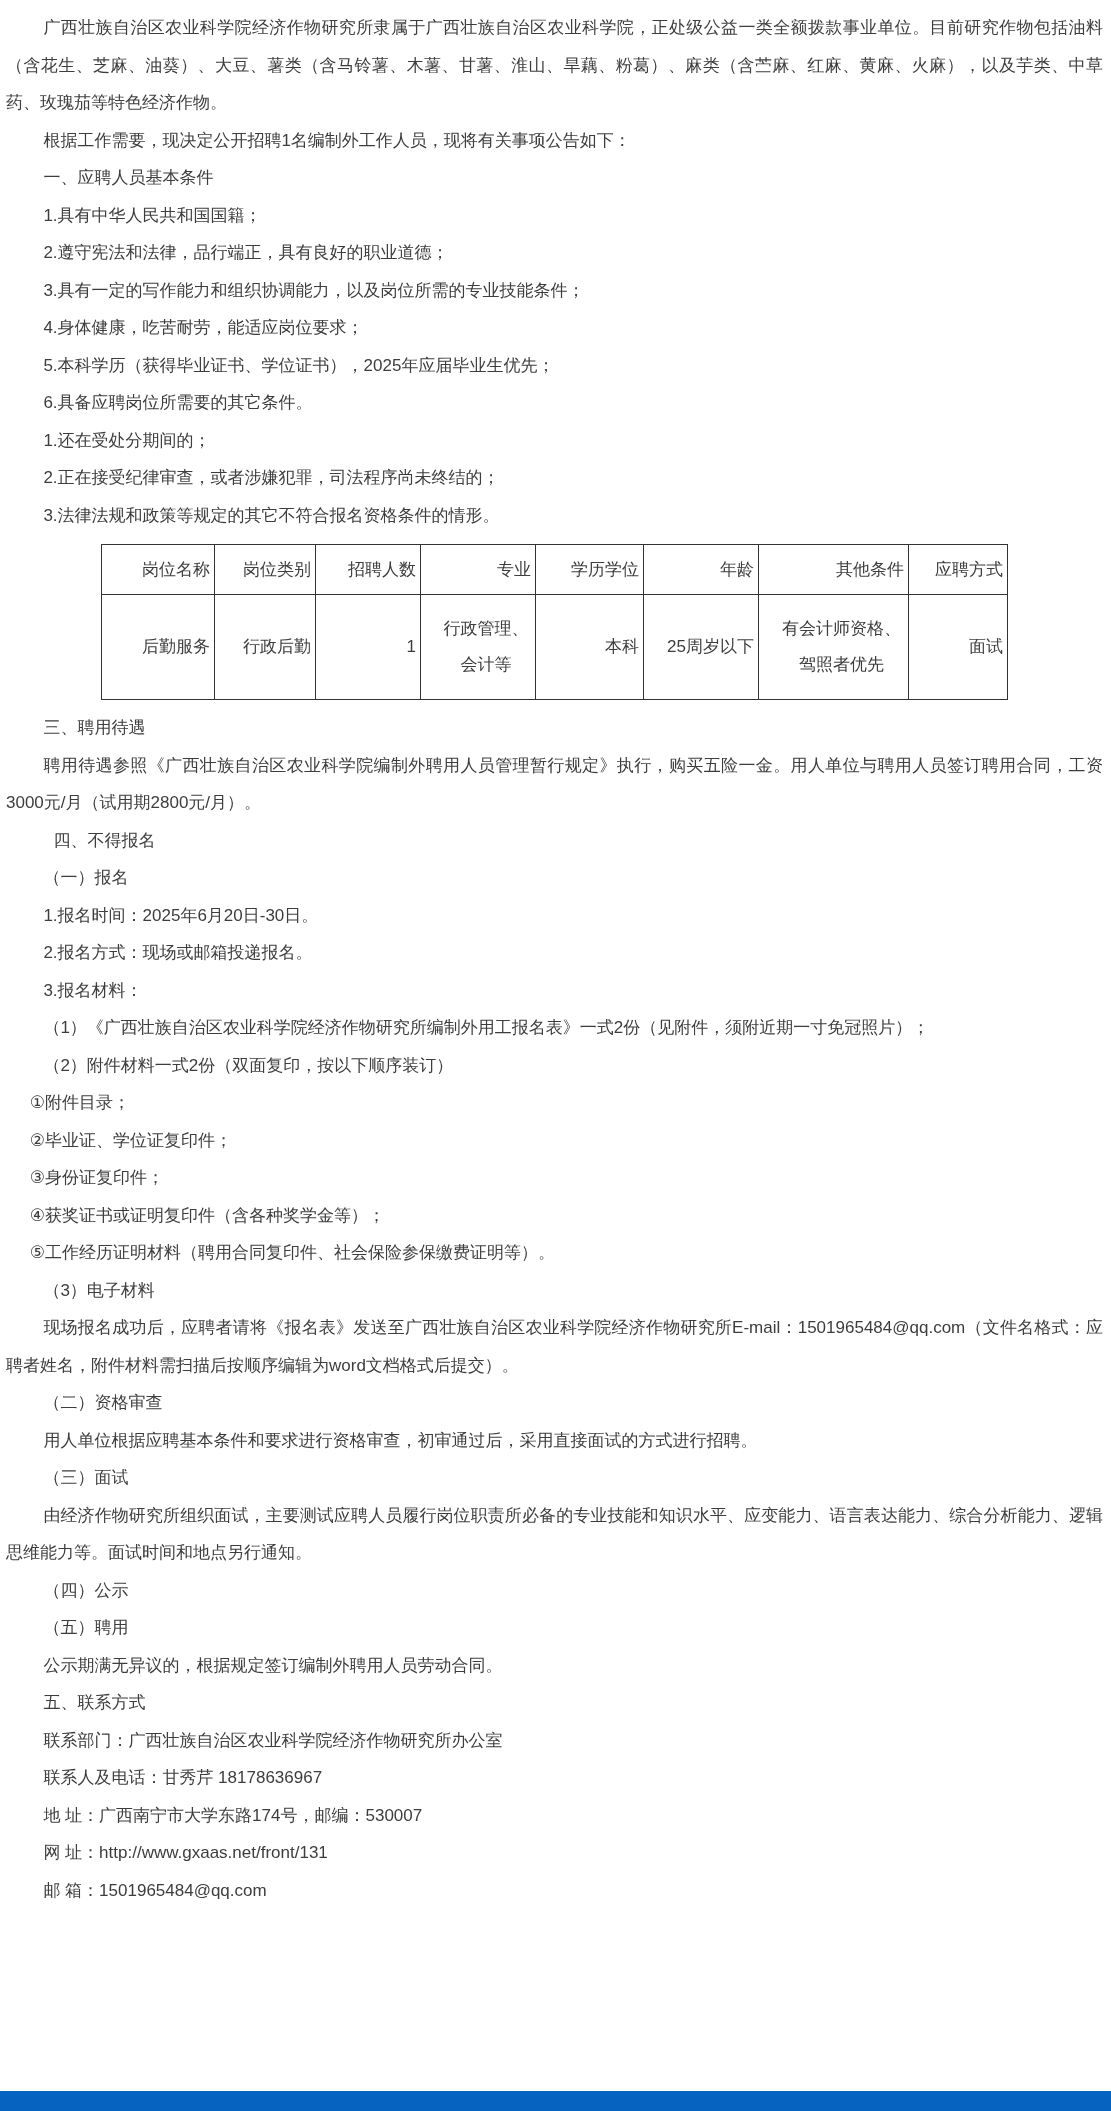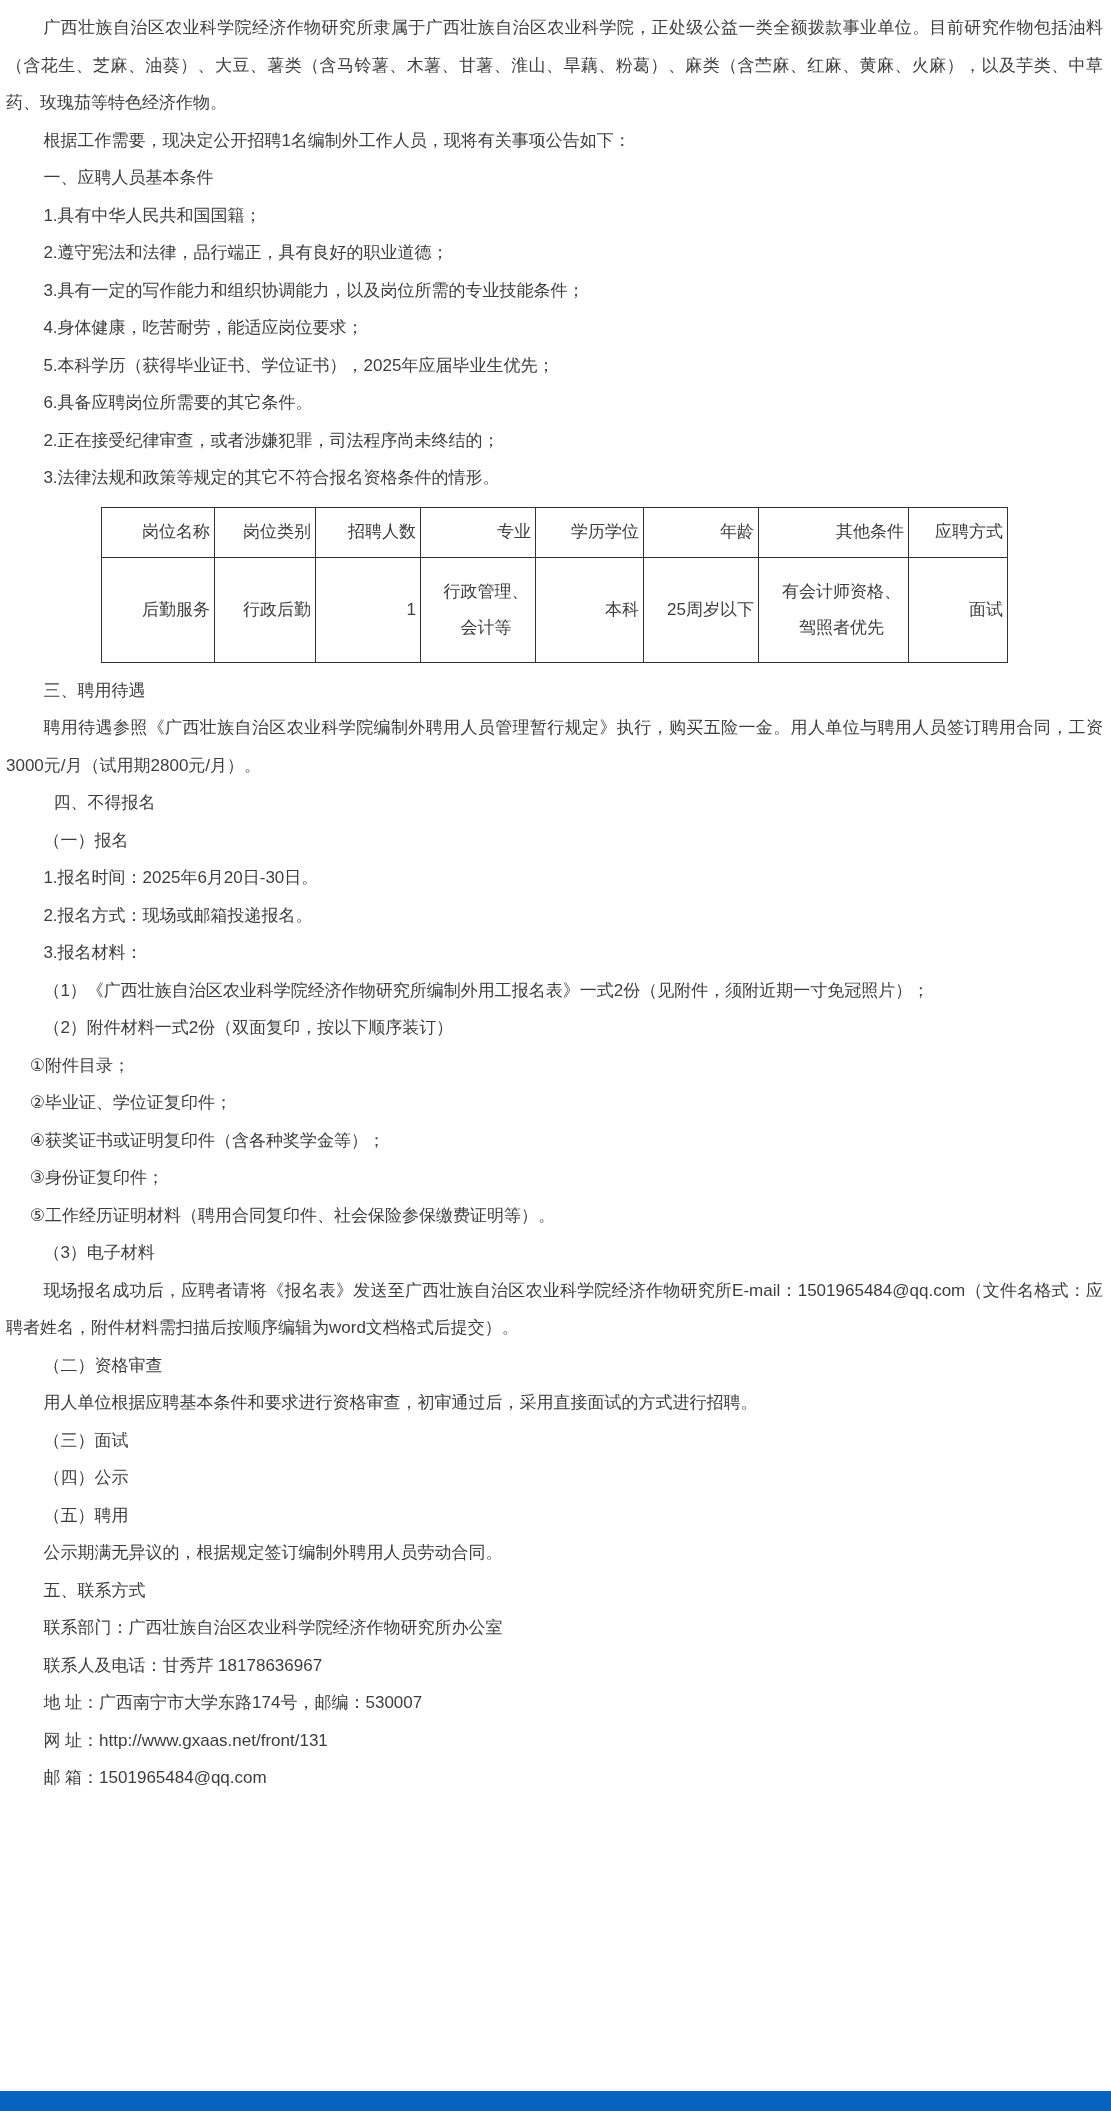--- a/index.html
+++ b/index.html
@@ -58,20 +58,21 @@
     <div id="intro-blocks">
         <p class="para normal">广西壮族自治区农业科学院经济作物研究所隶属于广西壮族自治区农业科学院，正处级公益一类全额拨款事业单位。目前研究作物包括油料（含花生、芝麻、油葵）、大豆、薯类（含马铃薯、木薯、甘薯、淮山、旱藕、粉葛）、麻类（含苎麻、红麻、黄麻、火麻），以及芋类、中草药、玫瑰茄等特色经济作物。</p>
         <p class="para normal">根据工作需要，现决定公开招聘1名编制外工作人员，现将有关事项公告如下：</p>
         <p class="para normal">一、应聘人员基本条件</p>
         <p class="para normal">1.具有中华人民共和国国籍；</p>
         <p class="para normal">2.遵守宪法和法律，品行端正，具有良好的职业道德；</p>
         <p class="para normal">3.具有一定的写作能力和组织协调能力，以及岗位所需的专业技能条件；</p>
         <p class="para normal">4.身体健康，吃苦耐劳，能适应岗位要求；</p>
         <p class="para normal">5.本科学历（获得毕业证书、学位证书），2025年应届毕业生优先；</p>
         <p class="para normal">6.具备应聘岗位所需要的其它条件。</p>
+        <p class="para normal">1.还在受处分期间的；</p>
         <p class="para normal">2.正在接受纪律审查，或者涉嫌犯罪，司法程序尚未终结的；</p>
         <p class="para normal">3.法律法规和政策等规定的其它不符合报名资格条件的情形。</p>
       </div>
 
     <table class="jobs">
       <colgroup>
         <col style="width:113px">
           <col style="width:101px">
           <col style="width:105px">
           <col style="width:115px">
@@ -113,28 +114,29 @@
         <p class="para normal">聘用待遇参照《广西壮族自治区农业科学院编制外聘用人员管理暂行规定》执行，购买五险一金。用人单位与聘用人员签订聘用合同，工资3000元/月（试用期2800元/月）。</p>
         <p class="para extra">四、不得报名</p>
         <p class="para normal">（一）报名</p>
         <p class="para normal">1.报名时间：2025年6月20日-30日。</p>
         <p class="para normal">2.报名方式：现场或邮箱投递报名。</p>
         <p class="para normal">3.报名材料：</p>
         <p class="para normal">（1）《广西壮族自治区农业科学院经济作物研究所编制外用工报名表》一式2份（见附件，须附近期一寸免冠照片）；</p>
         <p class="para normal">（2）附件材料一式2份（双面复印，按以下顺序装订）</p>
         <p class="para sub">①附件目录；</p>
         <p class="para sub">②毕业证、学位证复印件；</p>
+        <p class="para sub">③身份证复印件；</p>
         <p class="para sub">④获奖证书或证明复印件（含各种奖学金等）；</p>
-        <p class="para sub">③身份证复印件；</p>
         <p class="para sub">⑤工作经历证明材料（聘用合同复印件、社会保险参保缴费证明等）。</p>
         <p class="para normal">（3）电子材料</p>
         <p class="para normal">现场报名成功后，应聘者请将《报名表》发送至广西壮族自治区农业科学院经济作物研究所E-mail：1501965484@qq.com（文件名格式：应聘者姓名，附件材料需扫描后按顺序编辑为word文档格式后提交）。</p>
         <p class="para normal">（二）资格审查</p>
         <p class="para normal">用人单位根据应聘基本条件和要求进行资格审查，初审通过后，采用直接面试的方式进行招聘。</p>
         <p class="para normal">（三）面试</p>
+        <p class="para normal">由经济作物研究所组织面试，主要测试应聘人员履行岗位职责所必备的专业技能和知识水平、应变能力、语言表达能力、综合分析能力、逻辑思维能力等。面试时间和地点另行通知。</p>
         <p class="para normal">（四）公示</p>
         <p class="para normal">（五）聘用</p>
         <p class="para normal">公示期满无异议的，根据规定签订编制外聘用人员劳动合同。</p>
         <p class="para normal">五、联系方式</p>
         <p class="para normal">联系部门：广西壮族自治区农业科学院经济作物研究所办公室</p>
         <p class="para normal">联系人及电话：甘秀芹 18178636967</p>
         <p class="para normal">地 址：广西南宁市大学东路174号，邮编：530007</p>
         <p class="para normal">网 址：http://www.gxaas.net/front/131</p>
         <p class="para normal">邮 箱：1501965484@qq.com</p>
       </div>

